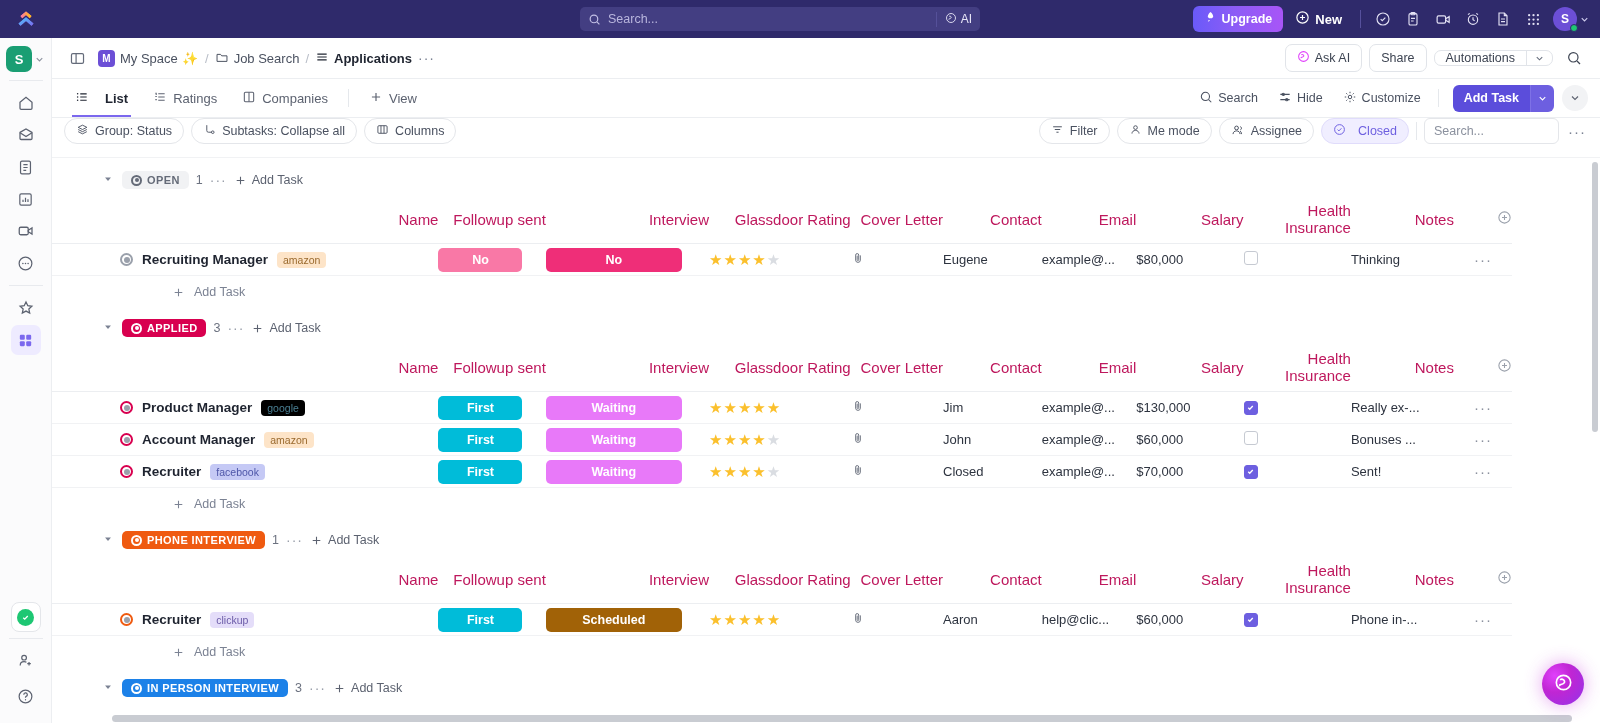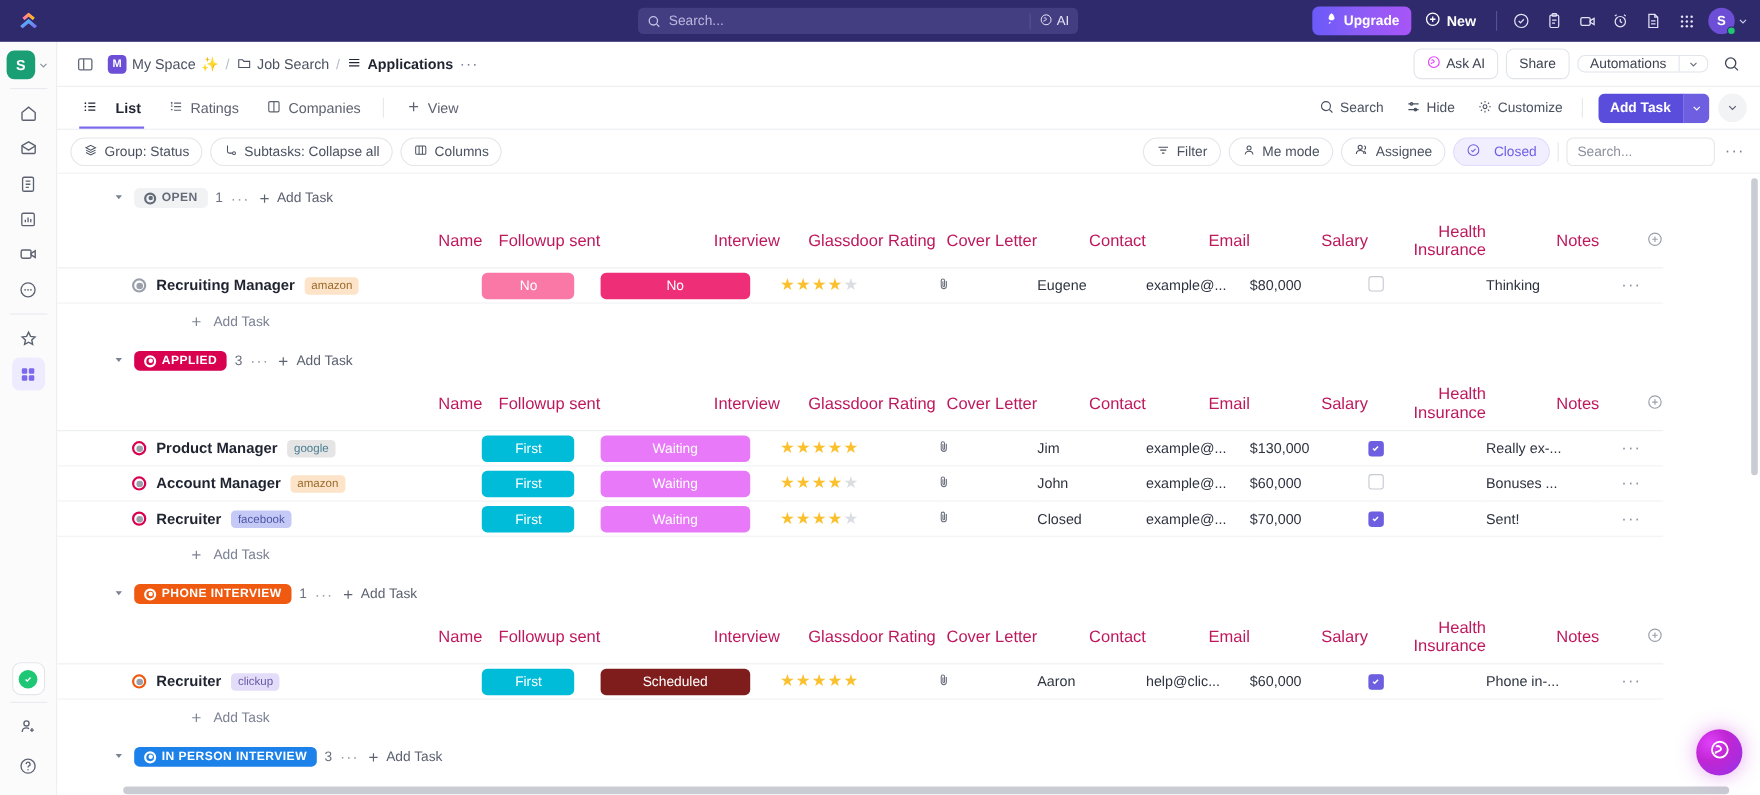--- a/index.html
+++ b/index.html
@@ -127,21 +127,21 @@
     display:flex; align-items:center; gap:5px; font-size:12.5px; color:#4a5160;
     padding:0 9px; height:28px; border-radius:6px; cursor:pointer; background:none;border:none;font-family:inherit;
   }
   .addtask-grp { display:flex; align-items:center; height:27px; border-radius:6px; overflow:hidden; margin-left:6px; }
   .addtask-grp .at1 { background:#5b4ddb; color:#fff; font-size:12.5px; font-weight:bold; padding:0 11px; height:100%; display:flex;align-items:center;cursor:pointer;}
   .addtask-grp .at2 { background:#6d5fe0; color:#fff; padding:0 6px; height:100%; display:flex;align-items:center;cursor:pointer;border-left:1px solid #7e71e6;}
   .round-chev { width:26px;height:26px;border-radius:50%;background:#f2f3f5;color:#5c6270;display:flex;align-items:center;justify-content:center;margin-left:6px;cursor:pointer;}
 
   
   .filterbar {
-    height: 40px; display:flex; align-items:center; padding:0 12px; gap:7px; flex-shrink:0;
+    height: 40px; display:flex; align-items:flex-start; padding:0 12px; gap:7px; flex-shrink:0;
     border-bottom:1px solid #f1f2f4;
   }
   .pill {
     display:flex; align-items:center; gap:6px; height:26px; padding:0 11px;
     border:1px solid #e4e6ea; border-radius:14px; font-size:12.5px; color:#4a5160; cursor:pointer;
     background:#fff;
   }
   .fb-right { margin-left:auto; display:flex; align-items:center; gap:7px; }
   .pill.closed { background:#f0eeff; border-color:#e0dcfb; color:#6d5fe0;gap:12px; }
   .fb-sep { width:1px; height:18px; background:#e5e8ec; }
@@ -195,21 +195,21 @@
   .plus-circ { color:#9aa0ab; display:inline-flex; cursor:pointer;}
 
   .taskcell { display:flex; align-items:center; gap:9px; }
   .t-ring { width:13px;height:13px;border-radius:50%;border:2.5px solid #9aa0ab;box-sizing:border-box;position:relative;flex-shrink:0;cursor:pointer;}
   .t-ring::after{content:'';position:absolute;inset:1.5px;border-radius:50%;background:#9aa0ab;}
   .t-name { font-size:13.5px; color:#1f2430; font-weight:bold; white-space:nowrap;}
   .tag { font-size:10.5px; border-radius:4px; padding:2px 6px; white-space:nowrap; }
 
   .chip-cell { display:flex; align-items:center; }
   .vchip {
-    border-radius:5px; color:#fff; font-size:12.5px; font-weight:normal;
+    border-radius:5px; color:#fff; font-size:12.5px; font-weight:bold;
     height:24px; display:flex; align-items:center; justify-content:center;
     width:84px;
   }
   .vchip.wide { width:136px; }
 
   .stars { display:flex; gap:1px; font-size:15px; line-height:1; }
   .star-on { color:#fbc02d; }
   .star-off { color:#dadde2; }
 
   .clip-ic { color:#6c7280; display:inline-flex; }
@@ -808,21 +808,21 @@
                       </svg>
                     </span></th>
                 </tr>
               </thead>
               <tbody>
                 <tr>
                   <td class="c-name">
                     <span class="taskcell">
                       <span class="t-ring" style="border-color:#d8004f"></span>
                       <span class="t-name">Product Manager</span>
-                      <span class="tag" style="background:#e5e5e5;color:#4a7f93">google</span>
+                      <span class="tag" style="background:#000000;color:#4a7f93">google</span>
                     </span>
                   </td>
                   <td class="c-fu">
                     <span class="chip-cell">
                       <span class="vchip" style="background:#00bcd9">First</span>
                     </span>
                   </td>
                   <td class="c-int">
                     <span class="chip-cell">
                       <span class="vchip wide" style="background:#e879f9">Waiting</span>
@@ -992,21 +992,21 @@
                       <span class="tag" style="background:#e4ddf9;color:#6b5ba8">clickup</span>
                     </span>
                   </td>
                   <td class="c-fu">
                     <span class="chip-cell">
                       <span class="vchip" style="background:#00bcd9">First</span>
                     </span>
                   </td>
                   <td class="c-int">
                     <span class="chip-cell">
-                      <span class="vchip wide" style="background:#7f1d1d">Scheduled</span>
+                      <span class="vchip wide" style="background:#a16207">Scheduled</span>
                     </span>
                   </td>
                   <td class="c-gd">
                     <span class="stars">
                       <span class="star-on">★</span>
                       <span class="star-on">★</span>
                       <span class="star-on">★</span>
                       <span class="star-on">★</span>
                       <span class="star-on">★</span>
                     </span>

